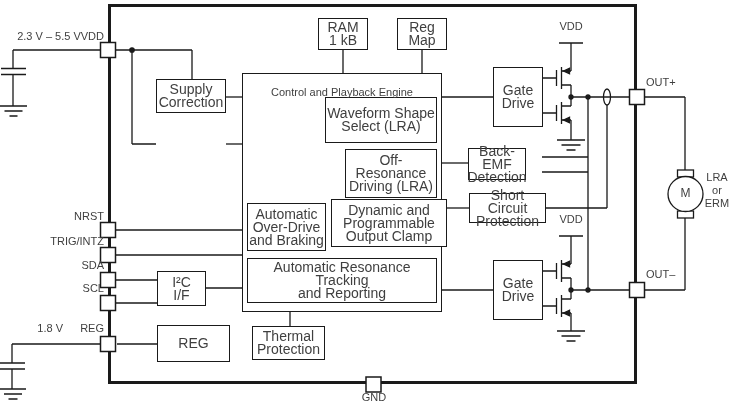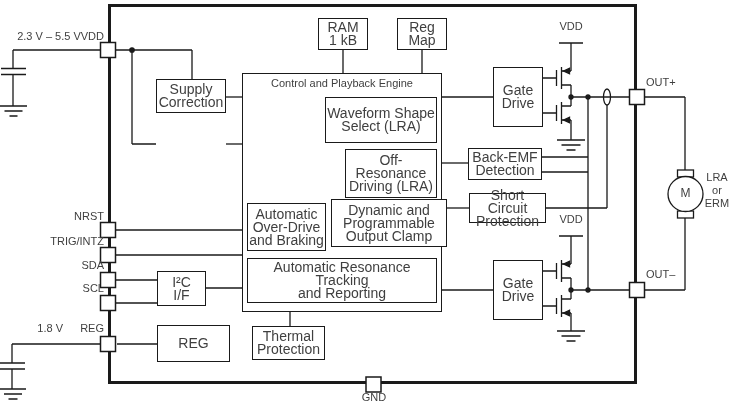--- a/index.html
+++ b/index.html
@@ -19,21 +19,21 @@
   .frame{
     position:absolute;z-index:2;box-sizing:border-box;
     border:1.5px solid #1a1a1a;background:#fff;
   }
   .lbl{
     position:absolute;z-index:3;font-size:11px;line-height:13px;
     white-space:pre-line;
   }
   .ctr{text-align:center;}
   .engine-title{
-    position:absolute;z-index:3;left:242px;top:77px;width:200px;
+    position:absolute;z-index:3;left:242px;top:86px;width:200px;
     text-align:center;font-size:11px;
   }
 </style>
 </head>
 <body>
 
 <div id="stage">
 
   <svg id="wires" width="733" height="406" viewBox="0 0 733 406">
     <g stroke="#1a1a1a" stroke-width="1.3" fill="none">
@@ -147,21 +147,21 @@
 and Reporting</div>
 
   <div class="block" style="left:157px;top:271px;width:49px;height:35px">I²C
 I/F</div>
   <div class="block" style="left:157px;top:325px;width:73px;height:37px">REG</div>
   <div class="block" style="left:252px;top:326px;width:73px;height:34px">Thermal
 Protection</div>
 
   <div class="block" style="left:493px;top:67px;width:50px;height:60px">Gate
 Drive</div>
-  <div class="block" style="left:468px;top:148px;width:74px;height:32px">Back-EMF
+  <div class="block" style="left:468px;top:148px;width:58px;height:32px">Back-EMF
 Detection</div>
   <div class="block" style="left:469px;top:193px;width:77px;height:30px">Short Circuit
 Protection</div>
   <div class="block" style="left:493px;top:260px;width:50px;height:60px">Gate
 Drive</div>
 
   <div class="lbl" style="right:629px;top:30px;white-space:nowrap">
     <span>2.3 V – 5.5 V</span><span>VDD</span>
   </div>
   <div class="lbl" style="right:629px;top:210px">NRST</div>

